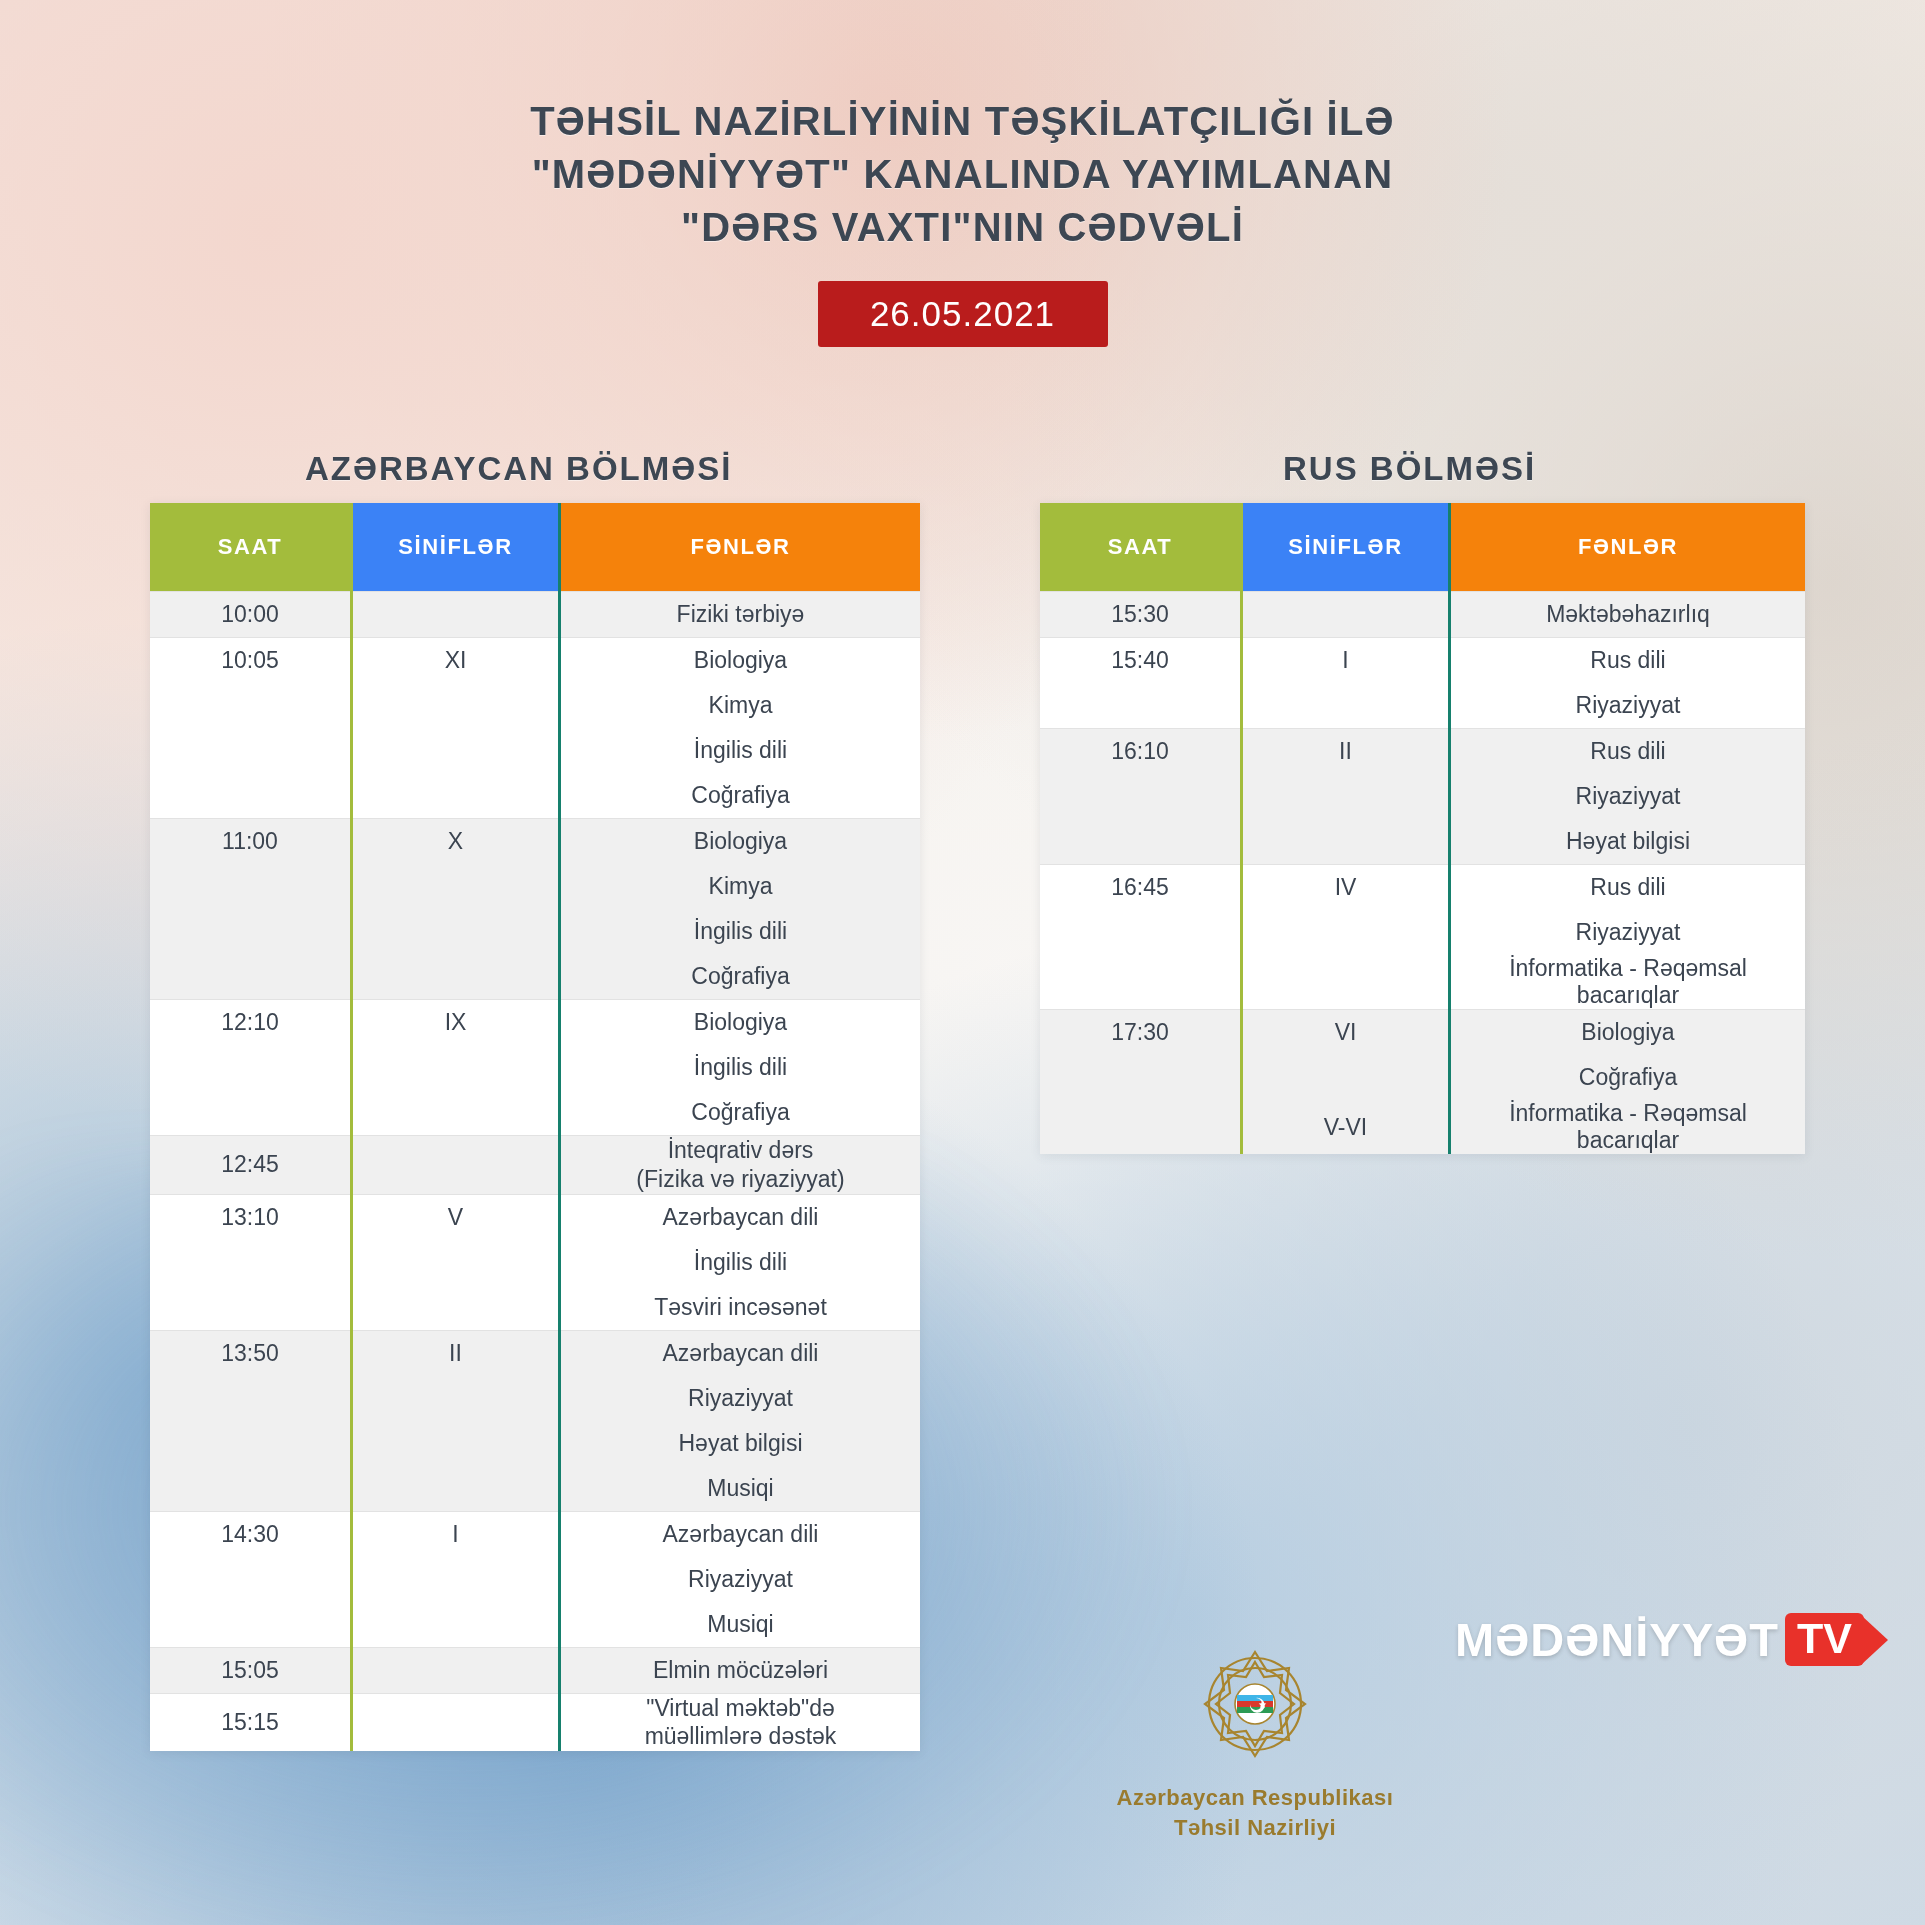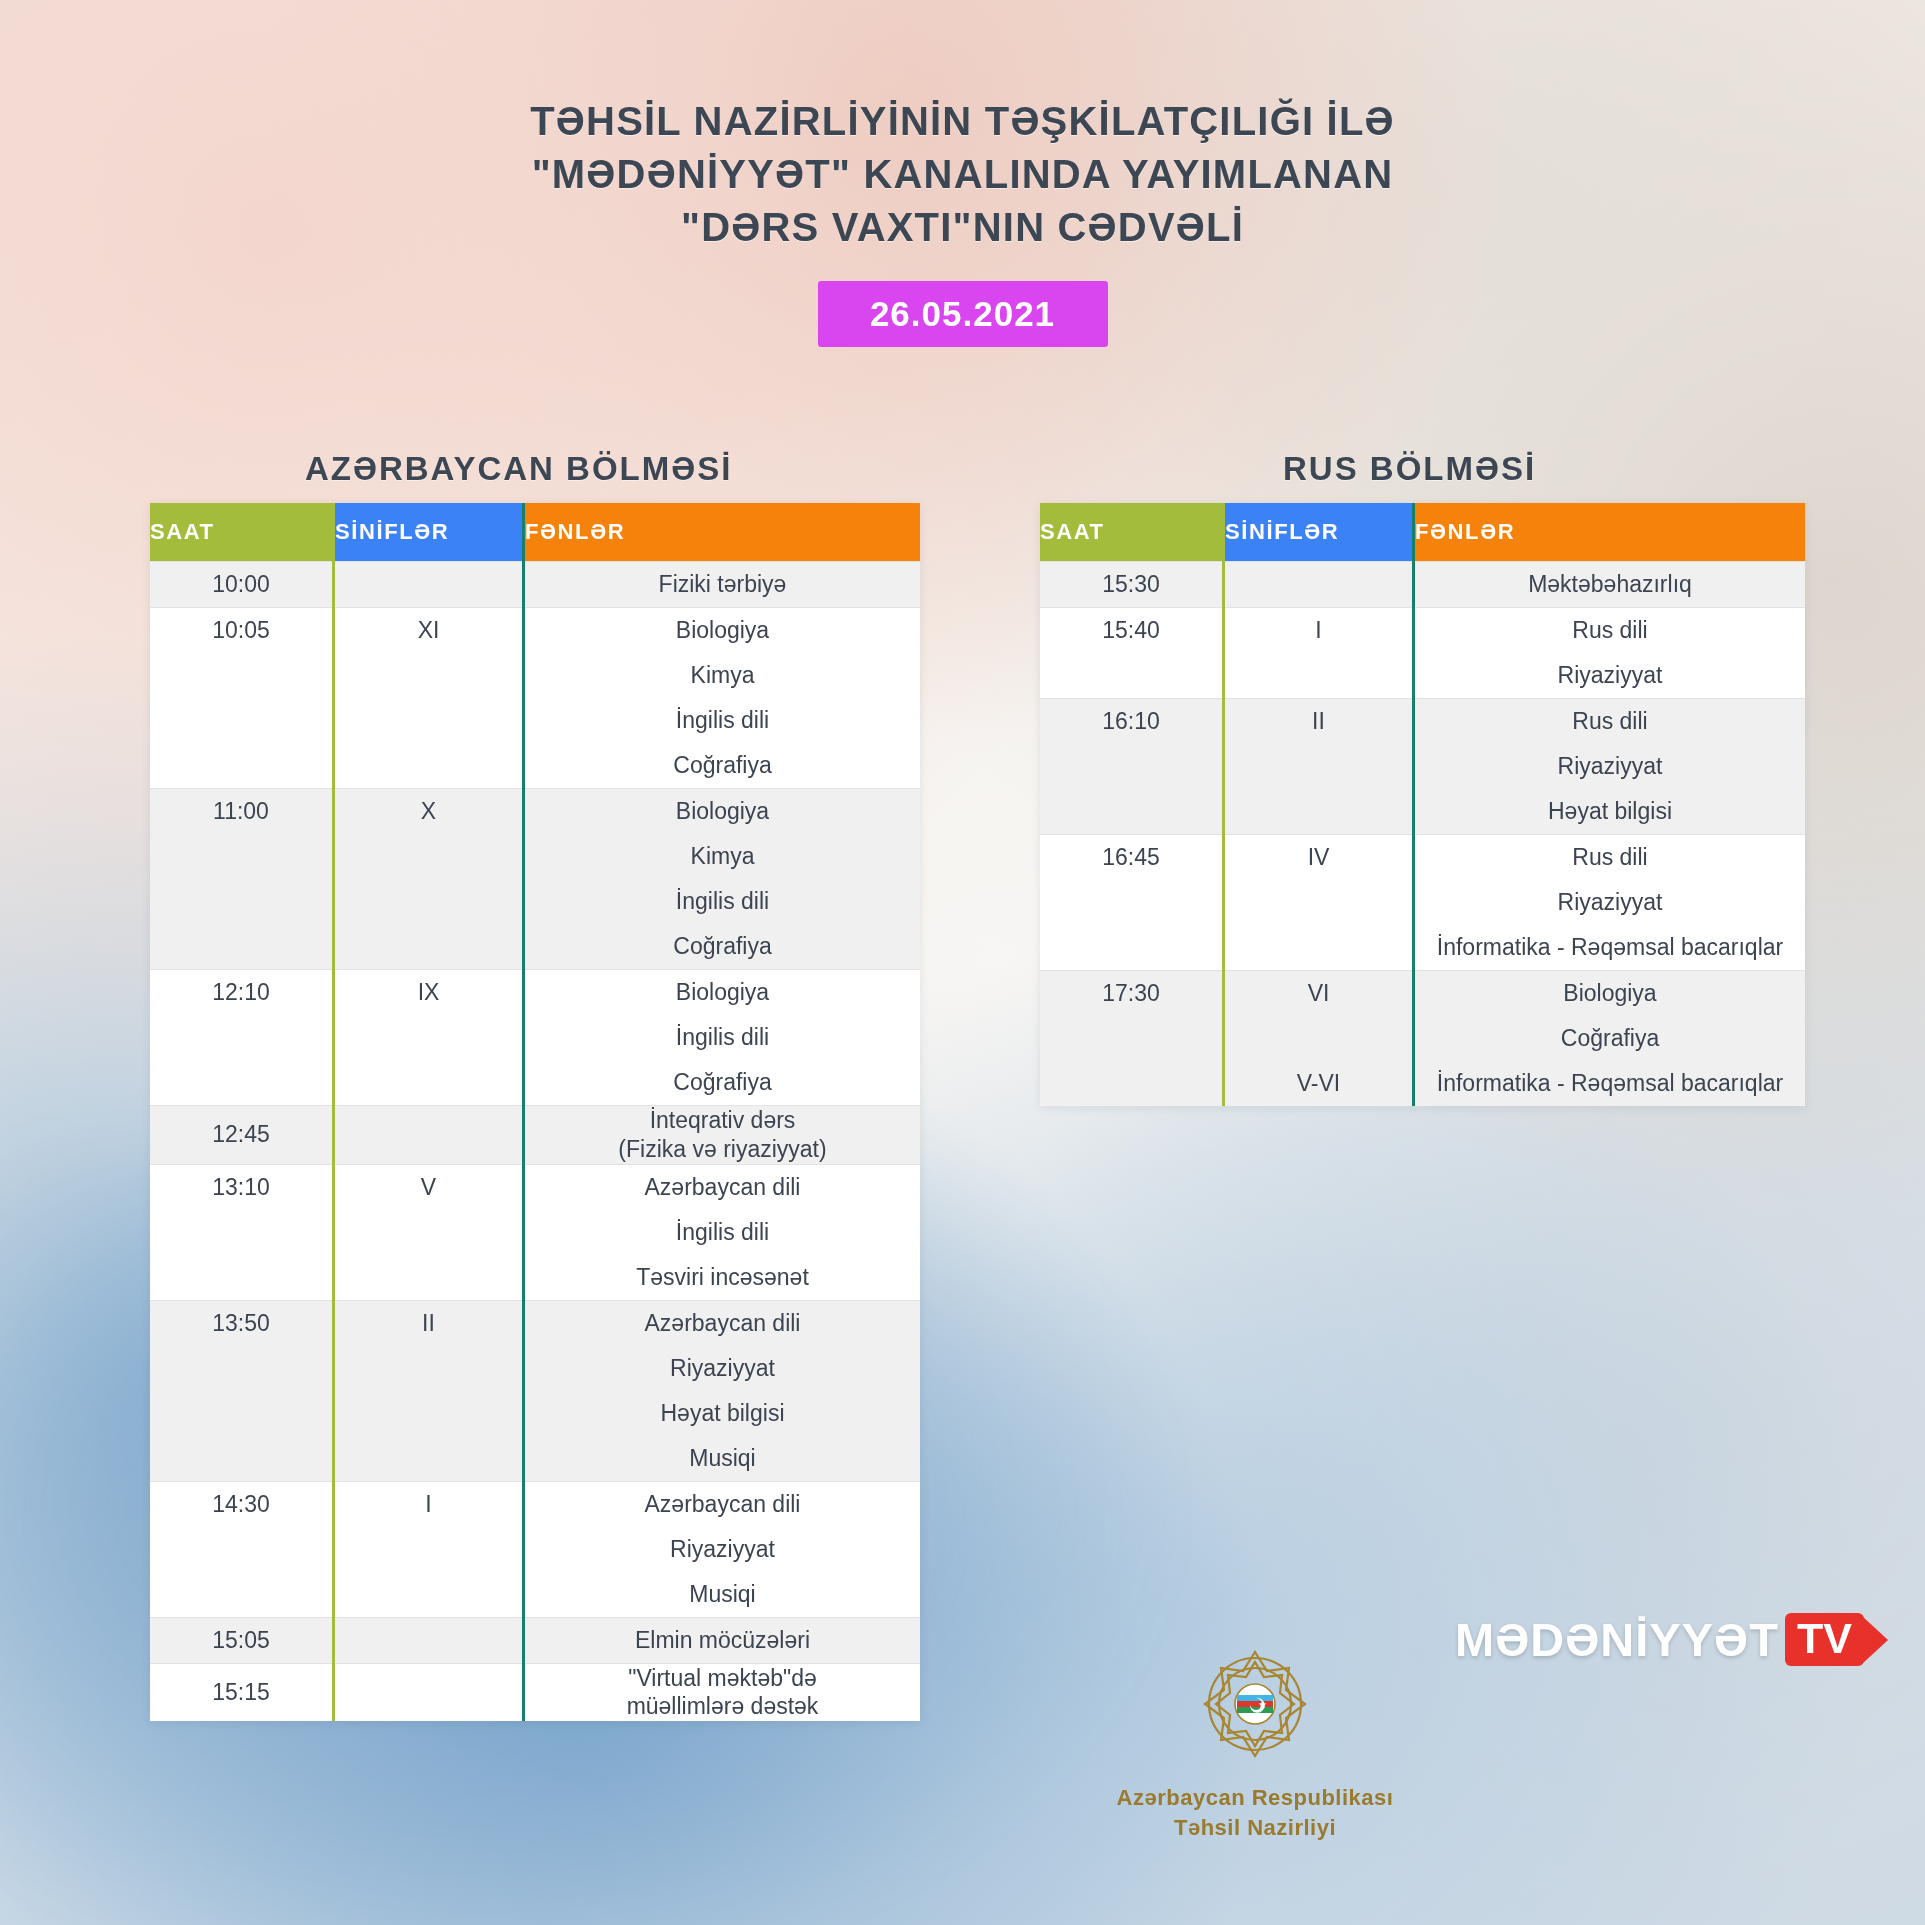--- a/index.html
+++ b/index.html
@@ -57,24 +57,24 @@
     line-height: 1.32;
     font-size: 40px;
     padding-top: 95px;
     text-shadow: 0 1px 0 rgba(255,255,255,0.55);
   }
   .title div { white-space: nowrap; }
   .date-badge {
     margin: 28px auto 0;
     width: 290px;
     height: 66px;
-    background: #d946ef;
+    background: #b91c1c;
     color: #ffffff;
     font-size: 35px;
-    font-weight: bold;
+    font-weight: normal;
     letter-spacing: 1px;
     display: flex;
     align-items: center;
     justify-content: center;
     border-radius: 3px;
   }
 
   
   .section-title {
     font-size: 33px;
@@ -96,22 +96,22 @@
   }
   .table.az { left: 150px; top: 503px; width: 770px; }
   .table.ru { left: 1040px; top: 503px; width: 765px; }
 
   .table th {
     color: #ffffff;
     font-size: 22px;
     font-weight: bold;
     letter-spacing: 1.6px;
     height: 58px;
-    text-align: left;
-    padding: 0;
+    text-align: center;
+    padding: 15px;
   }
   .th-saat   { background: #a3bc3c; }
   .th-sinif  { background: #3b82f6; }
   .th-fen    { background: #f5820b; }
 
   .table td {
     font-size: 23px;
     color: #3b4450;
     text-align: center;
     height: 45px;

